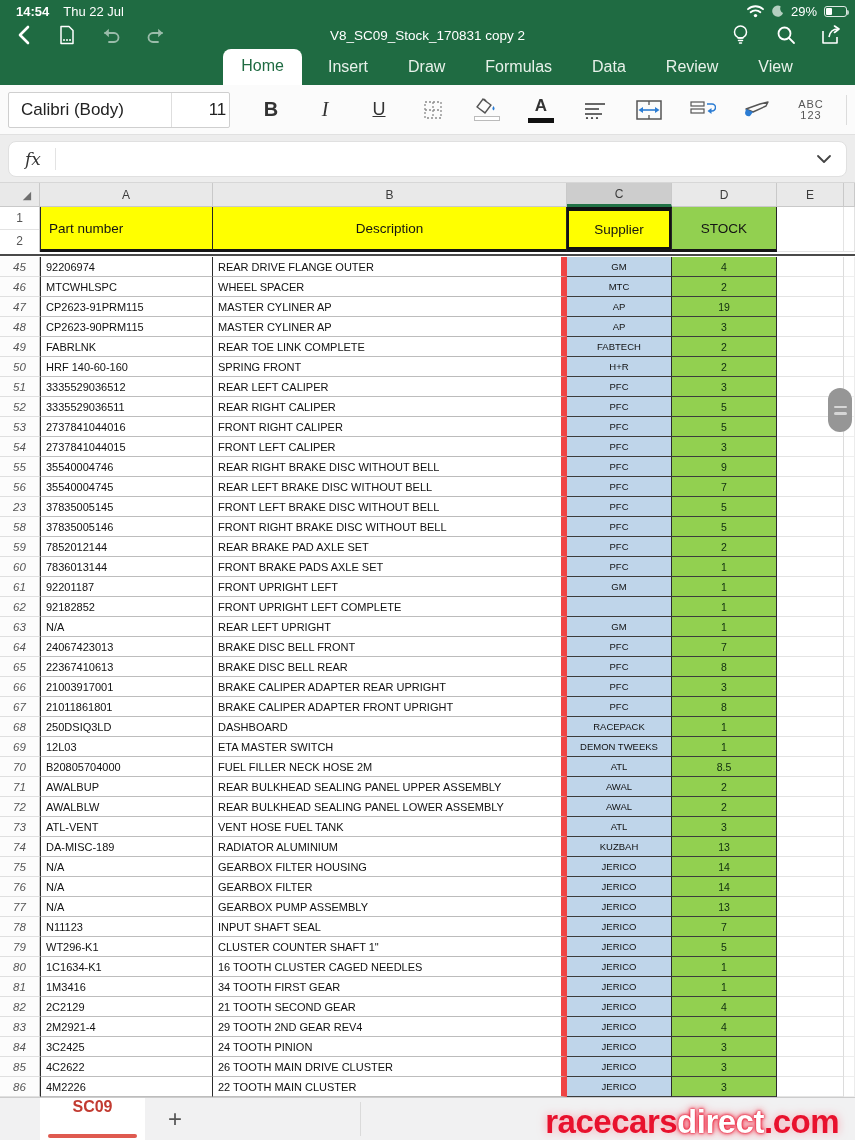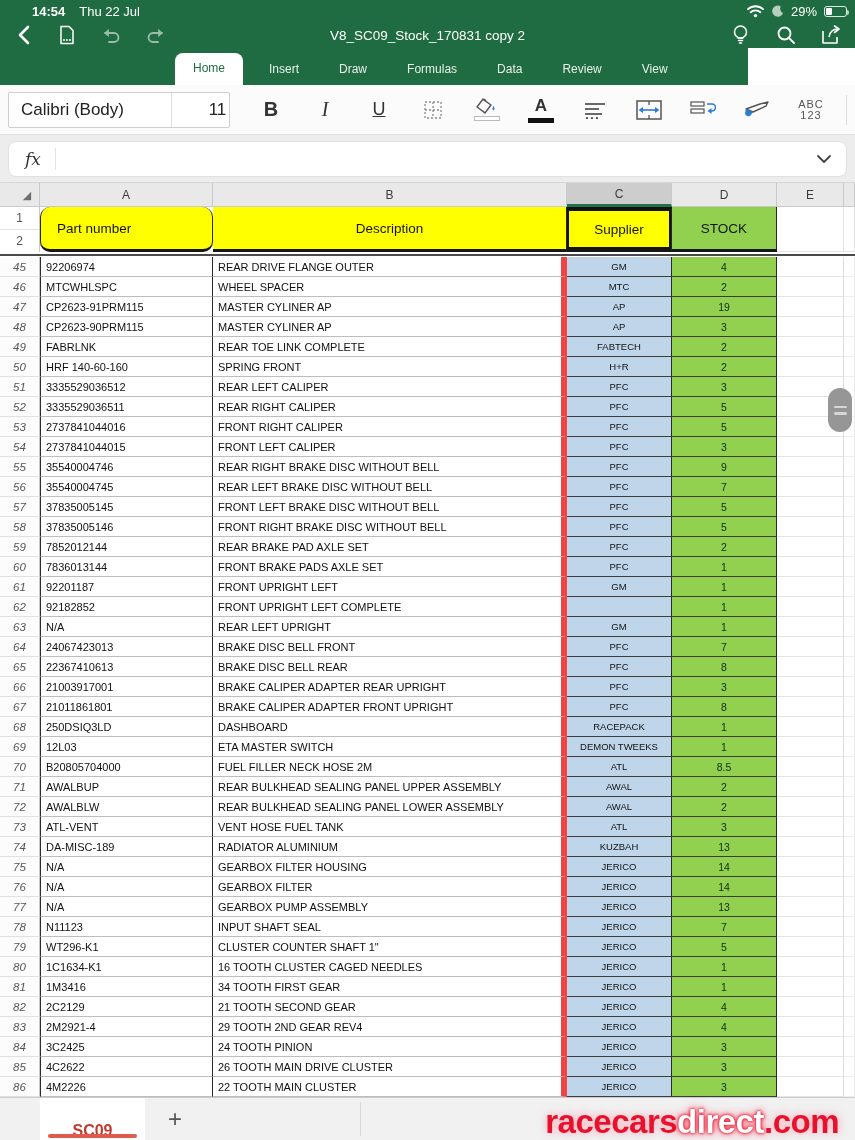--- a/index.html
+++ b/index.html
@@ -3,37 +3,37 @@
 <meta charset="utf-8">
 <style>
   * { margin:0; padding:0; box-sizing:border-box; }
   html,body { width:855px; height:1140px; overflow:hidden; background:#fff;
     font-family:"Liberation Sans", sans-serif; -webkit-font-smoothing:antialiased; }
   #app { position:relative; width:855px; height:1140px; background:#fff; }
 
   
   #status-bar { position:absolute; top:0; left:0; width:855px; height:22px; background:#1f6b42;
     color:#fff; display:flex; align-items:center; font-size:13px; }
-  #status-left { display:flex; gap:14px; padding-left:32px; align-items:center; }
+  #status-left { display:flex; gap:14px; padding-left:16px; align-items:center; }
   #status-time { font-weight:700; }
   #status-right { margin-left:auto; display:flex; gap:7px; padding-right:8px; align-items:center; }
   .batt { width:23px; height:11px; border:1px solid rgba(255,255,255,.85); border-radius:3px; position:relative; }
   .batt-fill { position:absolute; left:1px; top:1px; width:6px; height:7px; background:#fff; border-radius:1px; }
   .batt-nub { position:absolute; right:-3px; top:3px; width:2px; height:5px; background:rgba(255,255,255,.7); border-radius:0 2px 2px 0; }
 
   #title-bar { position:absolute; top:22px; left:0; width:855px; height:26px; background:#1f6b42;
     color:#fff; display:flex; align-items:center; }
   .tb-icon { width:26px; height:22px; display:flex; align-items:center; justify-content:center; margin-left:18px; }
   .dim { opacity:.55; }
   #doc-title { position:absolute; left:0; right:0; text-align:center; font-size:13.5px; color:#fff; pointer-events:none; }
   #title-right { margin-left:auto; display:flex; align-items:center; padding-right:10px; }
 
   
-  #ribbon-tabs { position:absolute; top:48px; left:0; width:748px; height:37px; background:#1f6b42;
-    display:flex; align-items:flex-end; color:#e8f1ea; font-size:12px; }
+  #ribbon-tabs { position:absolute; top:48px; left:0; width:855px; height:37px; background:#1f6b42;
+    display:flex; align-items:flex-end; color:#e8f1ea; font-size:16px;justify-content:center; }
   .rtab { padding:8px 14px 9px; cursor:default; }
   .rtab-active { background:#fff; color:#1f6b42; border-radius:8px 8px 0 0; padding:8px 18px 10px; margin-left:175px; font-weight:500; }
   .rtab + .rtab { margin-left:12px; }
 
   
   #toolbar { position:absolute; top:85px; left:0; width:855px; height:50px; background:#fbfbfb;
     border-bottom:1px solid #e1e1e1; display:flex; align-items:center; }
   #font-box { margin-left:8px; width:222px; height:36px; border:1px solid #cfcfcf; border-radius:2px;
     background:#fff; display:flex; align-items:center; font-size:17px; color:#222; }
   #font-name { flex:1; padding-left:12px; }
@@ -69,21 +69,21 @@
 
   #select-all { display:flex; align-items:flex-end; justify-content:flex-end; padding:0 6px 4px 0; }
 
   
   #hdr-row { height:45px; }
   #hdr-nums { width:40px; display:flex; flex-direction:column; border-right:1px solid #c9c9c9; }
   #hdr-nums div { flex:1; display:flex; align-items:center; justify-content:center; font-size:12px; color:#555; }
   #hdr-nums div:first-child { border-bottom:1px solid #e3e3e3; }
   .hcell { background:#ffff00; border-right:1px solid #262626; border-bottom:3px solid #161616;
     display:flex; align-items:center; font-size:13.5px; color:#141414; }
-  .hcell.first { border-left:1px solid #262626; padding-left:16px;border-radius:10px; }
+  .hcell.first { border-left:1px solid #262626; padding-left:8px; }
   .hcell.center { justify-content:center; }
   .hcell.sel { box-shadow: inset 0 0 0 2px #121212; border-top:2px solid #121212; }
   .hcell.green { background:#92d050; }
   .hcell.plain { background:#fff; border-right:1px solid #e3e3e3; border-bottom:1px solid #e3e3e3; }
 
   #freeze-strip { height:5px; background:#fff; position:relative; }
   #freeze-strip::after { content:""; position:absolute; left:0; right:0; top:2px; height:2px; background:#4a4a4a; }
 
   .grid-row { display:flex; height:20px; }
   .c-rowhead { width:40px; font-size:11.5px; color:#555; background:#fcfcfc;
@@ -102,21 +102,21 @@
 
   
   #scroll-handle { position:absolute; right:3px; top:388px; width:24px; height:44px; background:#969696;
     border-radius:12px; display:flex; flex-direction:column; align-items:center; justify-content:center; gap:4px; }
   #scroll-handle span { width:13px; height:2.5px; background:#d6d6d6; border-radius:2px; display:block; }
 
   
   #sheet-bar { position:absolute; left:0; top:1097px; width:855px; height:43px; background:#f1f1f2;
     border-top:1px solid #cccccc; display:flex; align-items:stretch; }
   #sheet-tab { position:relative; margin-left:40px; width:105px; background:#ffffff;
-    display:flex; align-items:flex-end; justify-content:center; font-size:16px; font-weight:700; color:#c23b31; }
+    display:flex; align-items:flex-start; justify-content:center; font-size:16px; font-weight:700; color:#c23b31; }
   #sheet-tab-underline { position:absolute; left:8px; right:8px; bottom:2px; height:4px; background:#df5a50; border-radius:3px; }
   #add-sheet { width:60px; display:flex; align-items:center; justify-content:center; font-size:24px; color:#555; font-weight:300; }
   #tabstrip-divider { position:absolute; left:360px; top:4px; bottom:4px; width:1px; background:#dadada; }
   #watermark { position:absolute; right:16px; top:5px; font-weight:700; font-size:33px; letter-spacing:-0.5px;
     filter: drop-shadow(0 0 5px rgba(255,90,110,.55)); white-space:nowrap;margin-left:42px; }
   #watermark .p1, #watermark .p3 { color:#e8112d; }
   #watermark .p2 { color:#ffffff; text-shadow:0 0 1px #e8112d, 0 0 3px #e8112d, 0 0 5px rgba(232,17,45,.8); }
 
   svg { display:block; }
 </style>
@@ -435,21 +435,21 @@
     <div class="c-rowhead">56</div>
     <div class="c-a">35540004745</div>
     <div class="c-b">REAR LEFT BRAKE DISC WITHOUT BELL</div>
     <div class="c-c">PFC</div>
     <div class="c-d">7</div>
     <div class="c-e"></div>
     <div class="c-f"></div>
   </div>
 
   <div class="grid-row">
-    <div class="c-rowhead">57</div>
+    <div class="c-rowhead">23</div>
     <div class="c-a">37835005145</div>
     <div class="c-b">FRONT LEFT BRAKE DISC WITHOUT BELL</div>
     <div class="c-c">PFC</div>
     <div class="c-d">5</div>
     <div class="c-e"></div>
     <div class="c-f"></div>
   </div>
 
   <div class="grid-row">
     <div class="c-rowhead">58</div>

